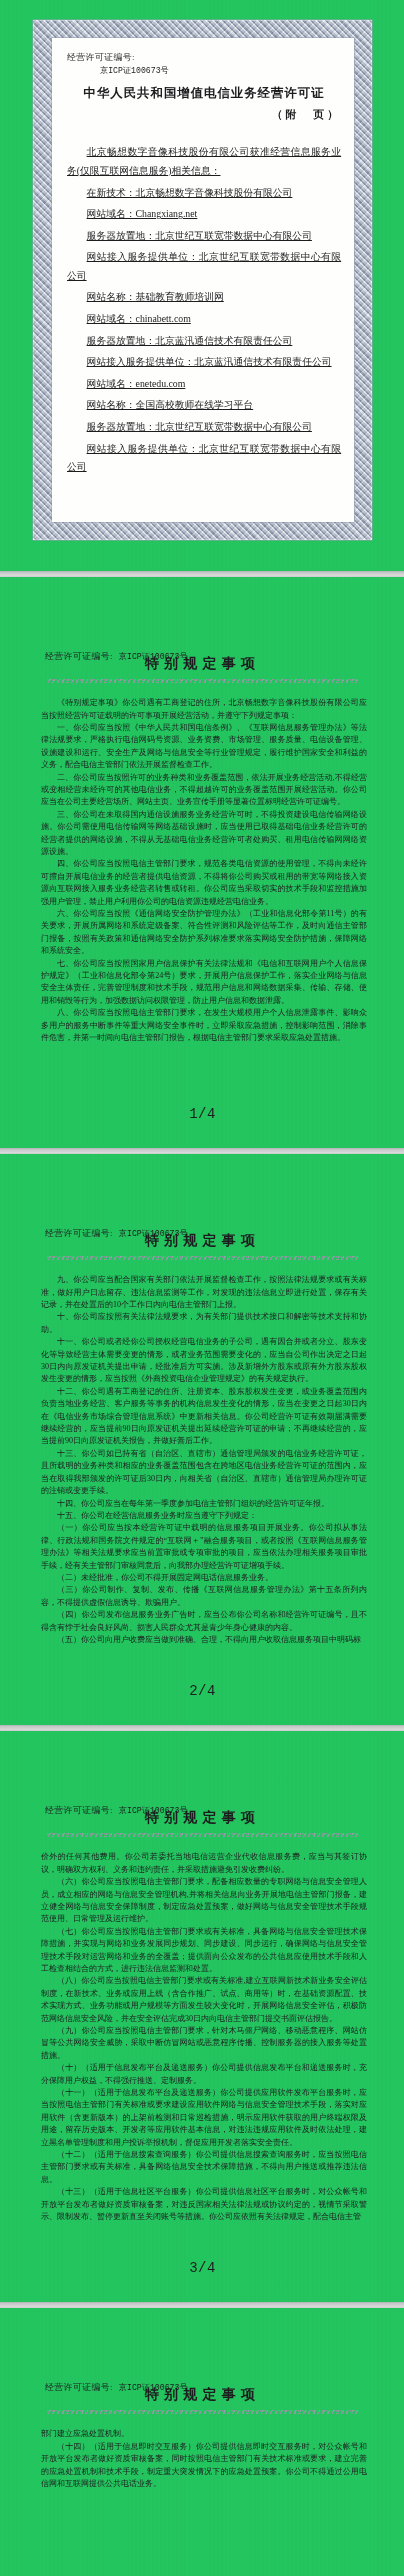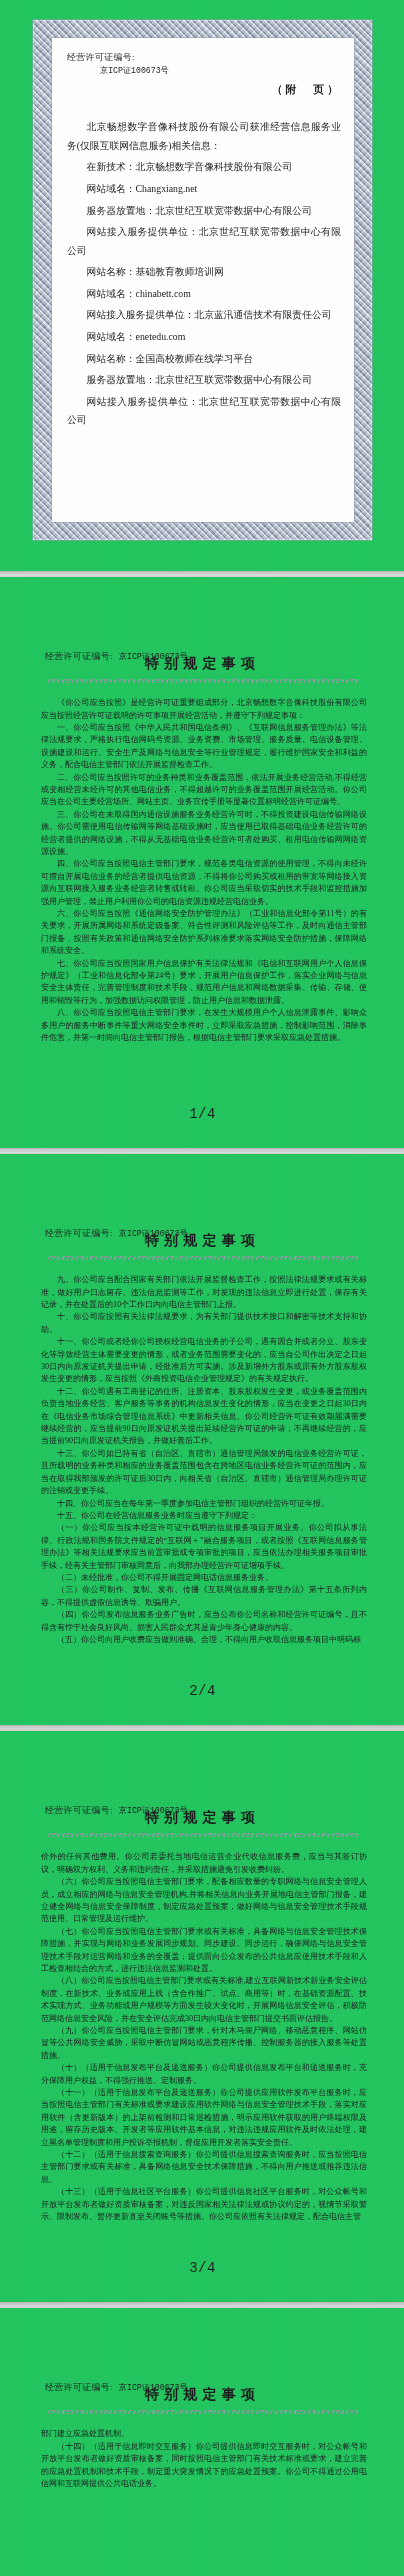--- a/index.html
+++ b/index.html
@@ -67,21 +67,21 @@
     font-size:10.8px;
     font-weight:bold;
     letter-spacing:3.1px;
   }
   .cert-body{
     margin-top:21.6px;
     font-size:9.8px;
     line-height:18.5px;
     text-align:justify;
   }
-  .cert-line{text-indent:2em;margin:0 0 3.1px 0;}
+  .cert-line{text-indent:2em;margin:0 0 3.1px 0;text-decoration:underline;}
 
   
   .sp-header{
     position:absolute;top:74px;left:45px;
     font-size:8.8px;letter-spacing:0.5px;
   }
   .sp-header .val{
     font-size:8.2px;
     font-family:"Liberation Mono","DejaVu Sans Mono",monospace;
     letter-spacing:0;
@@ -123,31 +123,33 @@
 <div class="doc">
 
   <div class="page">
     <div class="cert-frame">
       <div class="cert-inner">
         <div class="cert-content">
           <div class="cert-licno">
             <span>经营许可证编号:</span>
             <span class="val">京ICP证100673号</span>
           </div>
+          <div class="cert-title">中华人民共和国增值电信业务经营许可证</div>
           <div class="cert-subtitle">（附　页）</div>
           <div class="cert-body">
             <p class="cert-line">北京畅想数字音像科技股份有限公司获准经营信息服务业务(仅限互联网信息服务)相关信息：</p>
             <div>
 
             <p class="cert-line">在新技术：北京畅想数字音像科技股份有限公司</p>
                 <p class="cert-line">网站域名：Changxiang.net</p>
                 <p class="cert-line">服务器放置地：北京世纪互联宽带数据中心有限公司</p>
                 <p class="cert-line">网站接入服务提供单位：北京世纪互联宽带数据中心有限公司</p>
                 <p class="cert-line">网站名称：基础教育教师培训网</p>
                 <p class="cert-line">网站域名：chinabett.com</p>
+                <p class="cert-line">服务器放置地：北京蓝汛通信技术有限责任公司</p>
                 <p class="cert-line">网站接入服务提供单位：北京蓝汛通信技术有限责任公司</p>
                 <p class="cert-line">网站域名：enetedu.com</p>
                 <p class="cert-line">网站名称：全国高校教师在线学习平台</p>
                 <p class="cert-line">服务器放置地：北京世纪互联宽带数据中心有限公司</p>
                 <p class="cert-line">网站接入服务提供单位：北京世纪互联宽带数据中心有限公司</p>
               </div>
           </div>
         </div>
       </div>
     </div>
@@ -157,21 +159,21 @@
 
   <div class="page sp">
     <div class="sp-header">
       <span>经营许可证编号:</span>
       <span class="val">京ICP证100673号</span>
     </div>
     <div class="sp-title">特别规定事项</div>
     <div class="sp-zigzag"></div>
     <div class="sp-body">
 
-    <p class="sp-para">《你公司应当按照》是经营许可证重要组成部分，北京畅想数字音像科技股份有限公司应当按照经营许可证载明的许可事项开展经营活动，并遵守下列规定事项：</p>
+    <p class="sp-para">《特别规定事项》你公司遇有工商登记的住所，北京畅想数字音像科技股份有限公司应当按照经营许可证载明的许可事项开展经营活动，并遵守下列规定事项：</p>
         <p class="sp-para">一、你公司应当按照《中华人民共和国电信条例》、《互联网信息服务管理办法》等法律法规要求，严格执行电信网码号资源、业务资费、市场管理、服务质量、电信设备管理、设施建设和运行、安全生产及网络与信息安全等行业管理规定，履行维护国家安全和利益的义务，配合电信主管部门依法开展监督检查工作。</p>
         <p class="sp-para">二、你公司应当按照许可的业务种类和业务覆盖范围，依法开展业务经营活动,不得经营或变相经营未经许可的其他电信业务，不得超越许可的业务覆盖范围开展经营活动。你公司应当在公司主要经营场所、网站主页、业务宣传手册等显著位置标明经营许可证编号。</p>
         <p class="sp-para">三、你公司在未取得国内通信设施服务业务经营许可时，不得投资建设电信传输网络设施。你公司需使用电信传输网等网络基础设施时，应当使用已取得基础电信业务经营许可的经营者提供的网络设施，不得从无基础电信业务经营许可者处购买、租用电信传输网网络资源设施。</p>
         <p class="sp-para">四、你公司应当按照电信主管部门要求，规范各类电信资源的使用管理，不得向未经许可擅自开展电信业务的经营者提供电信资源，不得将你公司购买或租用的带宽等网络接入资源向互联网接入服务业务经营者转售或转租。你公司应当采取切实的技术手段和监控措施加强用户管理，禁止用户利用你公司的电信资源违规经营电信业务。</p>
         <p class="sp-para">六、你公司应当按照《通信网络安全防护管理办法》（工业和信息化部令第11号）的有关要求，开展所属网络和系统定级备案、符合性评测和风险评估等工作，及时向通信主管部门报备，按照有关政策和通信网络安全防护系列标准要求落实网络安全防护措施，保障网络和系统安全。</p>
         <p class="sp-para">七、你公司应当按照国家用户信息保护有关法律法规和《电信和互联网用户个人信息保护规定》（工业和信息化部令第24号）要求，开展用户信息保护工作，落实企业网络与信息安全主体责任，完善管理制度和技术手段，规范用户信息和网络数据采集、传输、存储、使用和销毁等行为，加强数据访问权限管理，防止用户信息和数据泄露。</p>
         <p class="sp-para">八、你公司应当按照电信主管部门要求，在发生大规模用户个人信息泄露事件、影响众多用户的服务中断事件等重大网络安全事件时，立即采取应急措施，控制影响范围，消除事件危害，并第一时间向电信主管部门报告，根据电信主管部门要求采取应急处置措施。</p>
       </div>
     <div class="sp-footer">1/4</div>
   </div>

